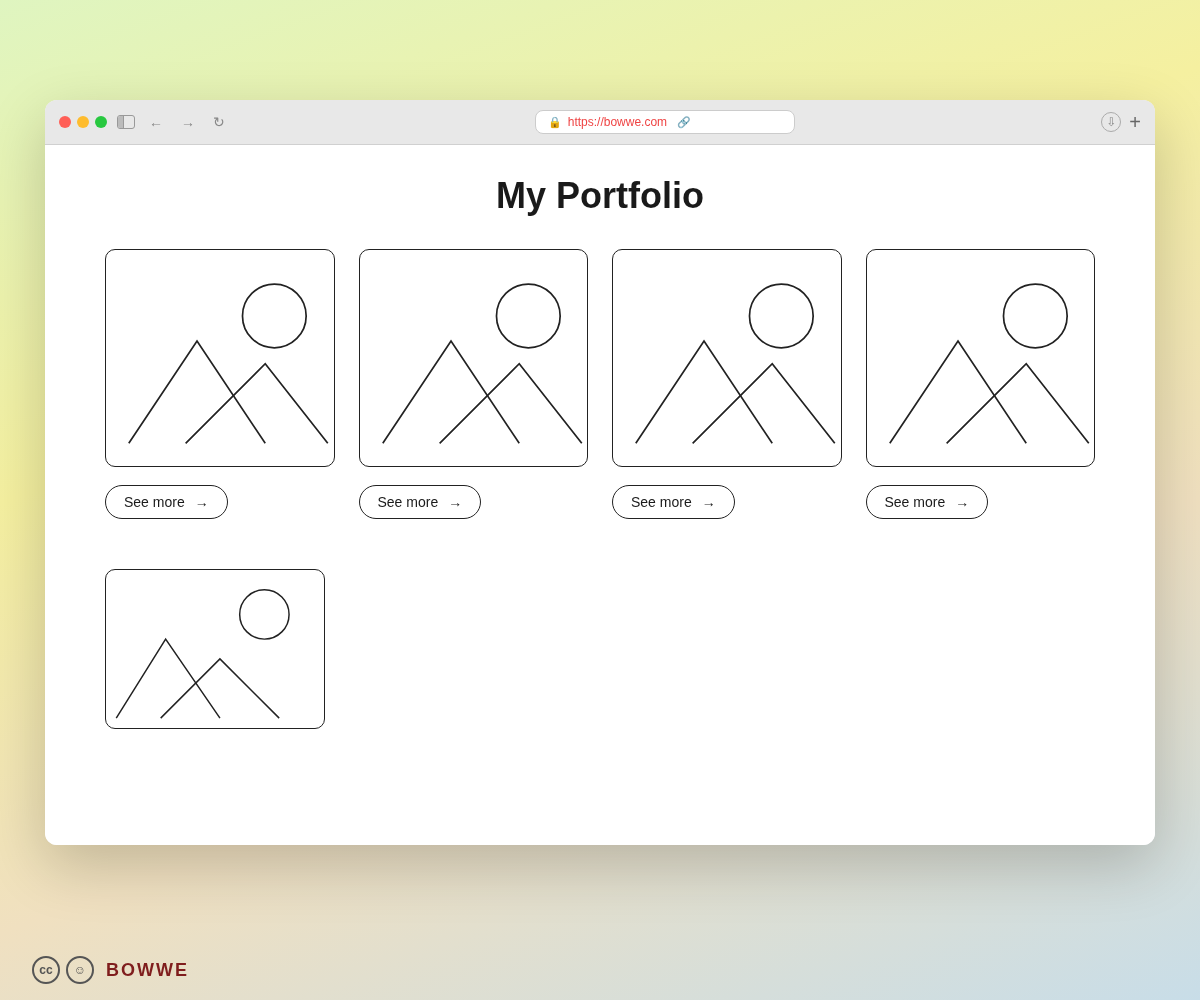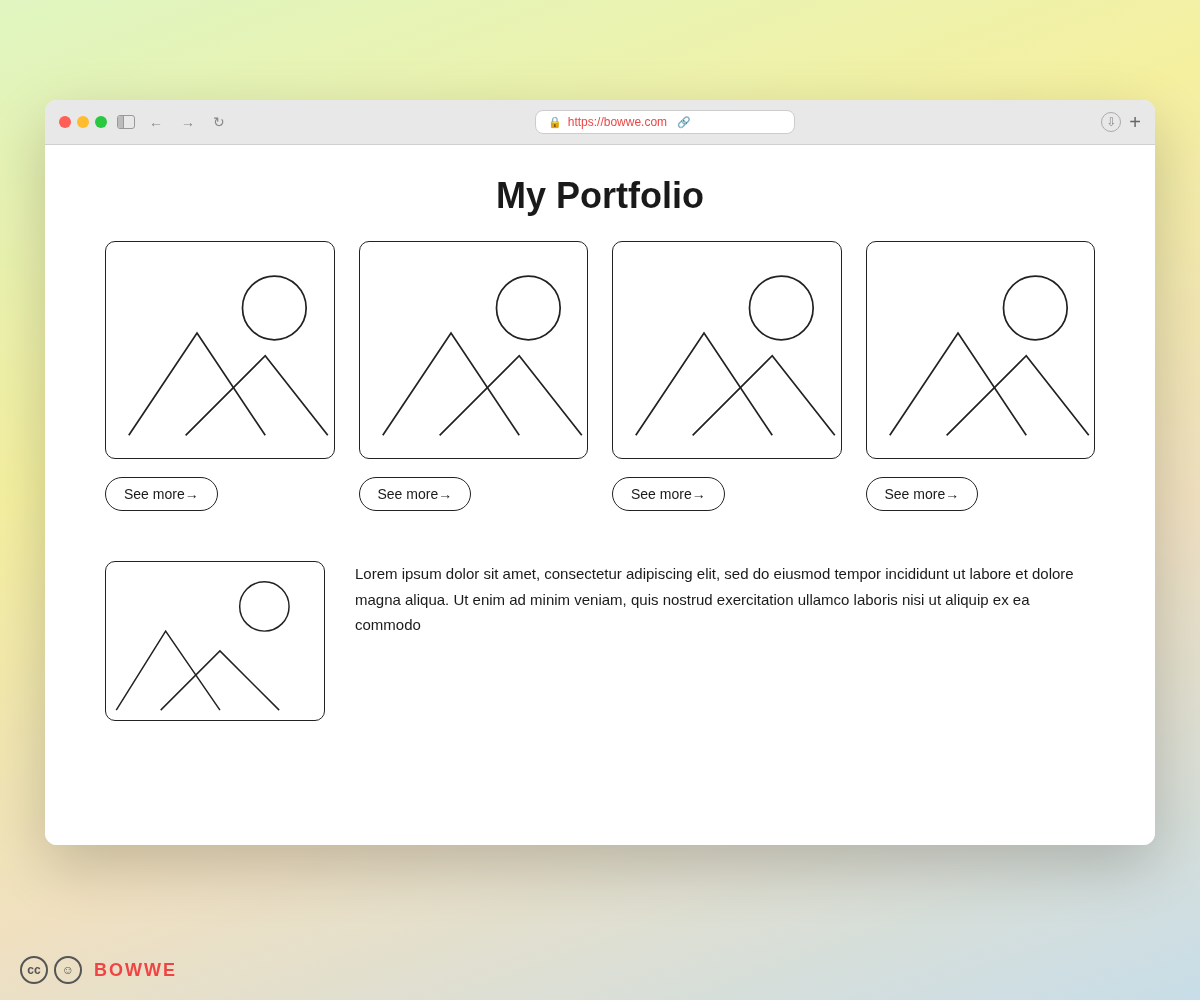--- a/index.html
+++ b/index.html
@@ -156,21 +156,21 @@
       padding: 30px 60px 40px;
       min-height: 700px;
     }
 
     
     .page-title {
       text-align: center;
       font-size: 36px;
       font-weight: 700;
       color: #1a1a1a;
-      margin-bottom: 24px;
+      margin-bottom: 32px;
     }
 
     
     .portfolio-grid {
       display: grid;
       grid-template-columns: repeat(4, 1fr);
       gap: 24px;
       margin-bottom: 30px;
     }
 
@@ -194,21 +194,21 @@
 
     .img-placeholder svg {
       width: 100%;
       height: 100%;
     }
 
     
     .see-more-btn {
       display: flex;
       align-items: center;
-      gap: 0;
+      gap: 10px;
       border: 1.5px solid #222;
       border-radius: 20px;
       padding: 8px 18px;
       background: white;
       font-size: 14px;
       font-weight: 500;
       color: #1a1a1a;
       cursor: pointer;
       white-space: nowrap;
     }
@@ -255,21 +255,21 @@
       font-size: 15px;
       line-height: 1.7;
       color: #1a1a1a;
       flex: 1;
     }
 
     
     .bottom-bar {
       position: fixed;
       bottom: 0;
-      left: 0;
+      left: 12px;
       right: 0;
       height: 60px;
       display: flex;
       align-items: center;
       padding: 0 20px;
       gap: 12px;
       z-index: 10;
     }
 
     .cc-badge {
@@ -288,21 +288,21 @@
       justify-content: center;
       font-size: 12px;
       color: #555;
       font-weight: bold;
     }
 
     .bowwe-logo {
       font-size: 18px;
       font-weight: 800;
       letter-spacing: 2px;
-      color: #ef4444;
+      color: #7f1d1d;
     }
   </style>
 </head>
 <body>
 
 <div class="desktop-bg"></div>
 
 <div class="browser-window">
 
   <div class="browser-chrome">
@@ -396,21 +396,20 @@
 
     <div class="about-section">
       <div class="about-content">
         <div class="about-img">
           <svg viewBox="0 0 220 160" xmlns="http://www.w3.org/2000/svg">
             <circle cx="160" cy="45" r="25" fill="none" stroke="#222" stroke-width="1.5"></circle>
             <polyline points="10,150 60,70 115,150" fill="none" stroke="#222" stroke-width="1.5"></polyline>
             <polyline points="55,150 115,90 175,150" fill="none" stroke="#222" stroke-width="1.5"></polyline>
           </svg>
         </div>
-        <p class="about-text">Lorem ipsum dolor sit amet, consectetur adipiscing elit, sed do eiusmod tempor incididunt ut labore et dolore magna aliqua. Ut enim ad minim veniam, quis nostrud exercitation ullamco laboris nisi ut aliquip ex ea commodo</p>
       </div>
     </div>
 
   </div>
 </div>
 
 <div class="bottom-bar">
   <div class="cc-badge">
     <div class="cc-icon">cc</div>
     <div class="person-icon">☺</div>

